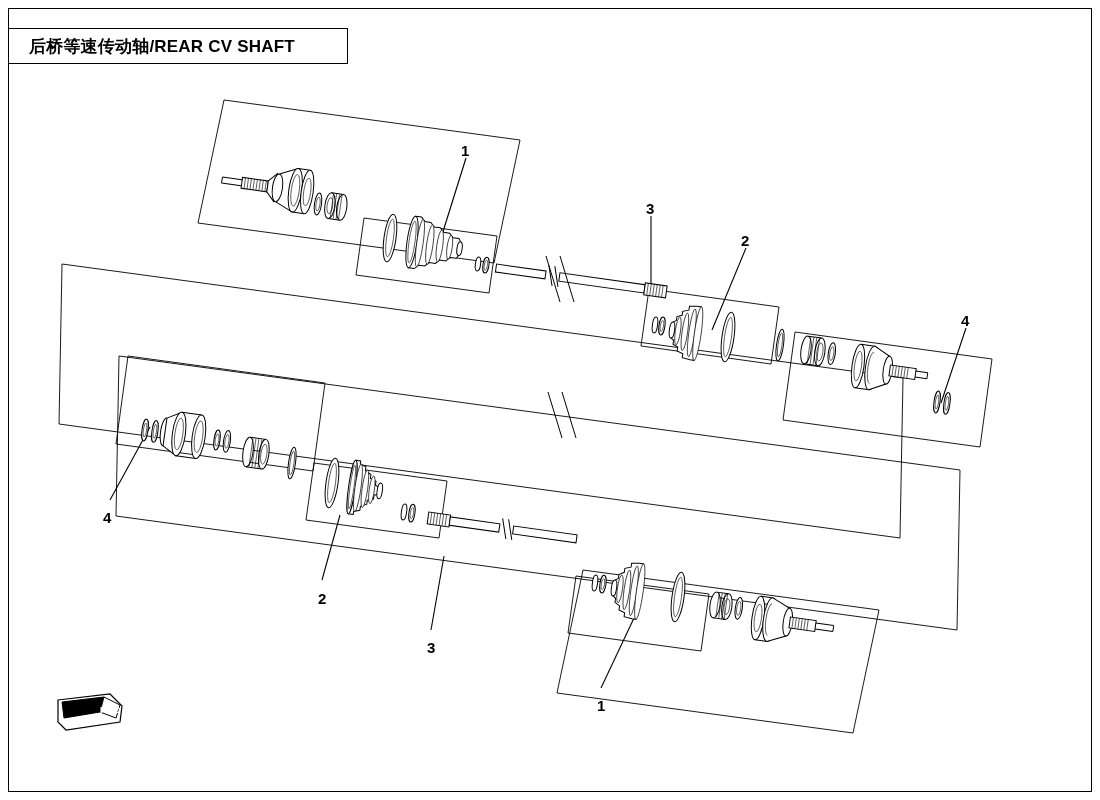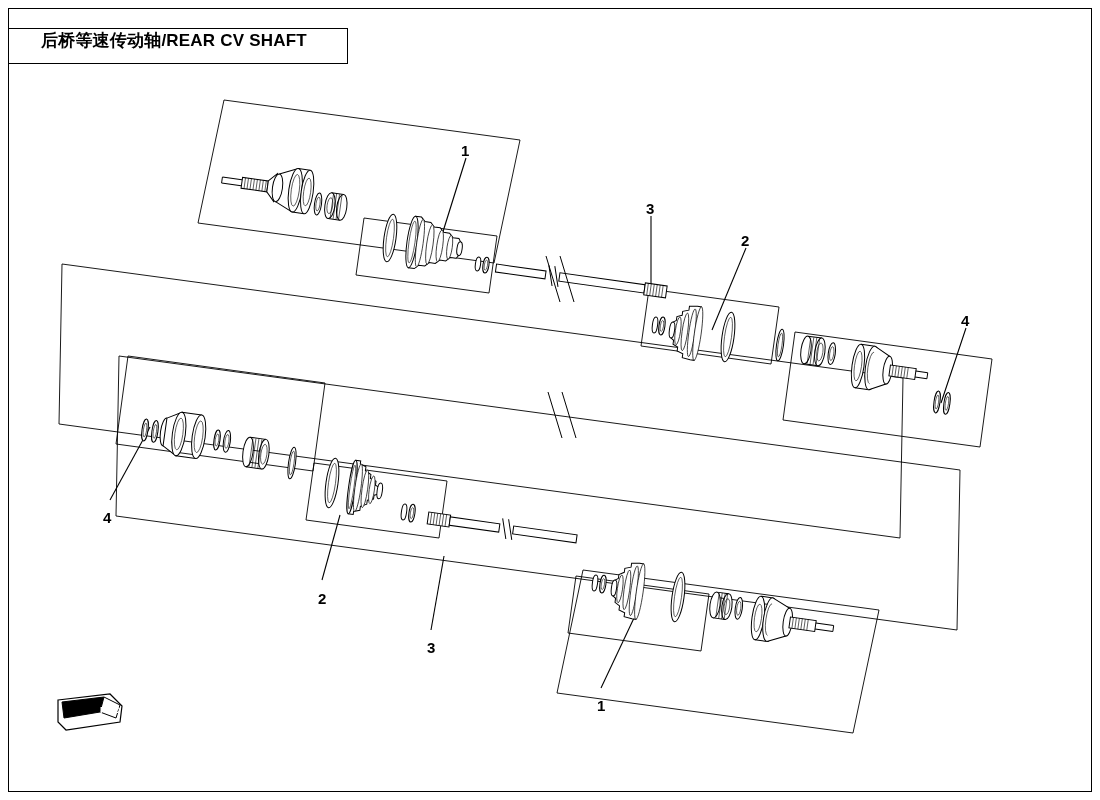--- a/index.html
+++ b/index.html
@@ -32,21 +32,22 @@
   #title-box {
     position: absolute;
     left: 8px;
     top: 28px;
     width: 340px;
     height: 36px;
     border: 1px solid #000;
     background: #ffffff;
     box-sizing: border-box;
     display: flex;
-    padding-left: 32px;
+    align-items: center;
+    padding-left: 20px;
   }
   #title-text {
     font-size: 17px;
     font-weight: bold;
     color: #000;
     letter-spacing: 0.2px;
     white-space: nowrap;
   }
   #drawing {
     position: absolute;

